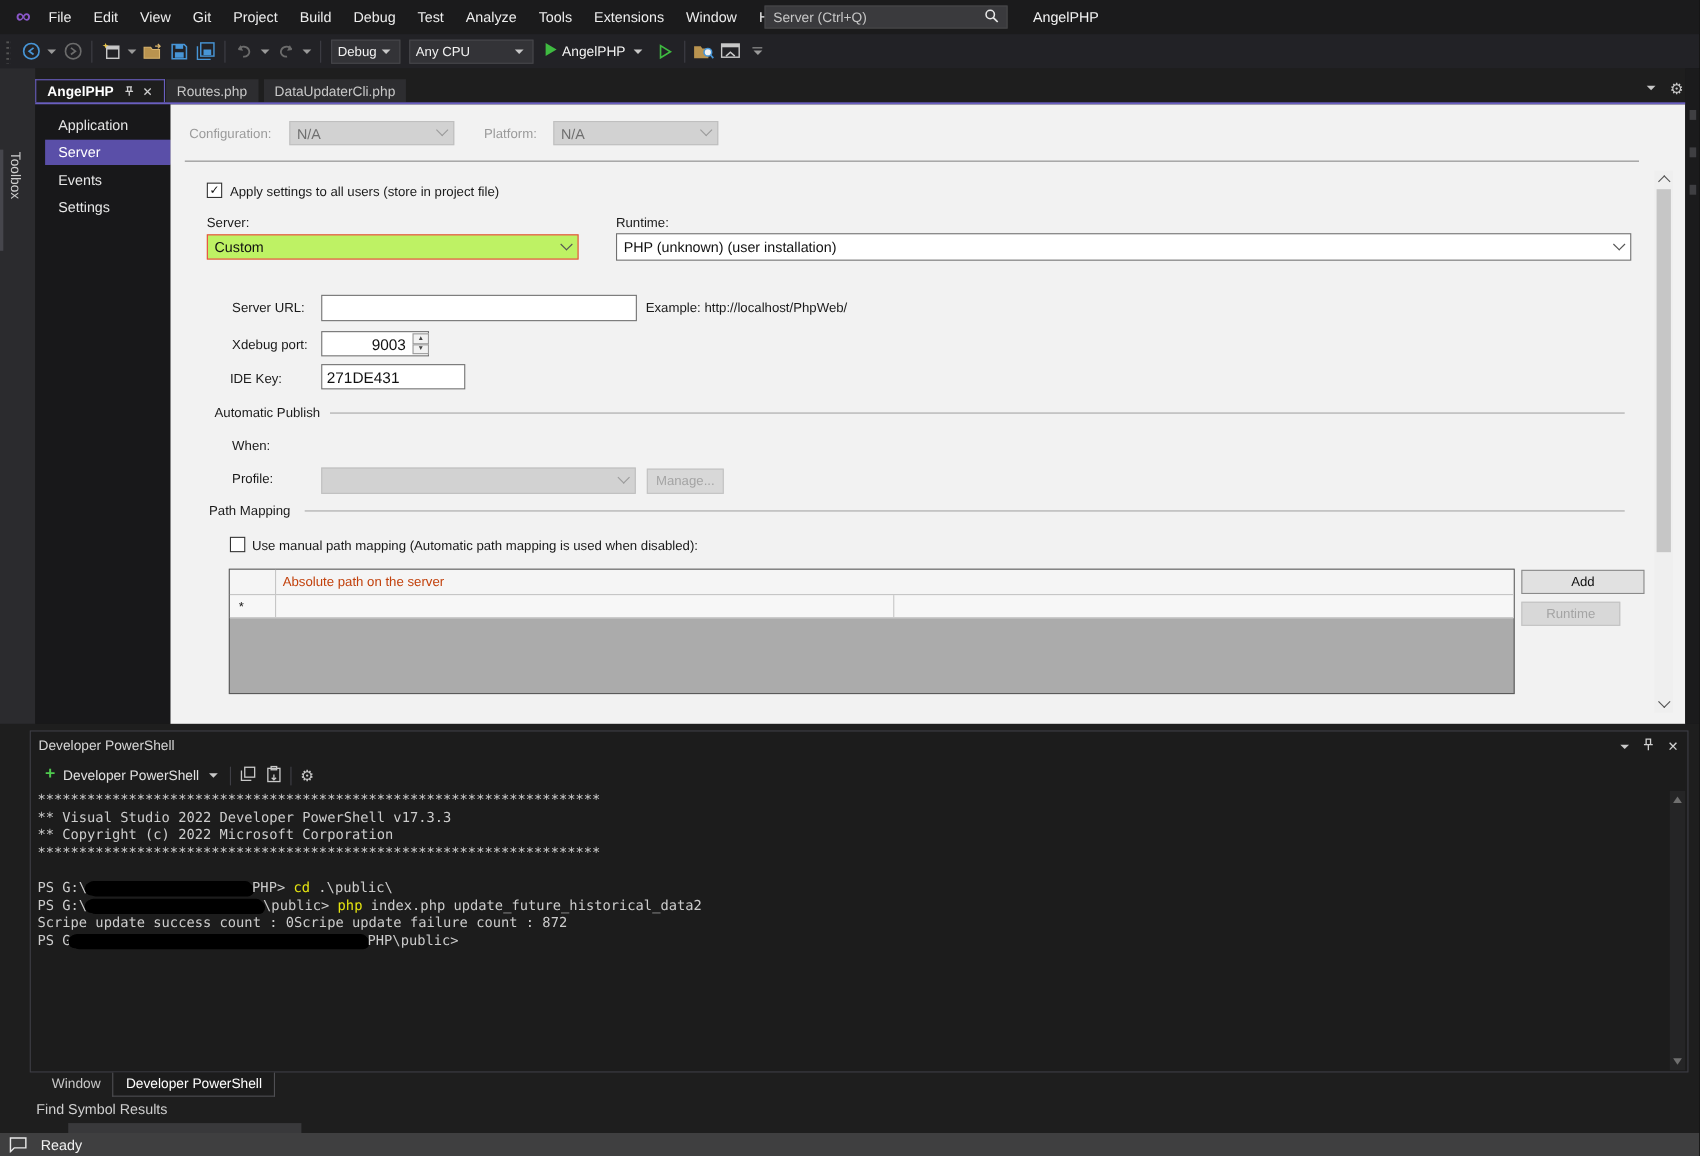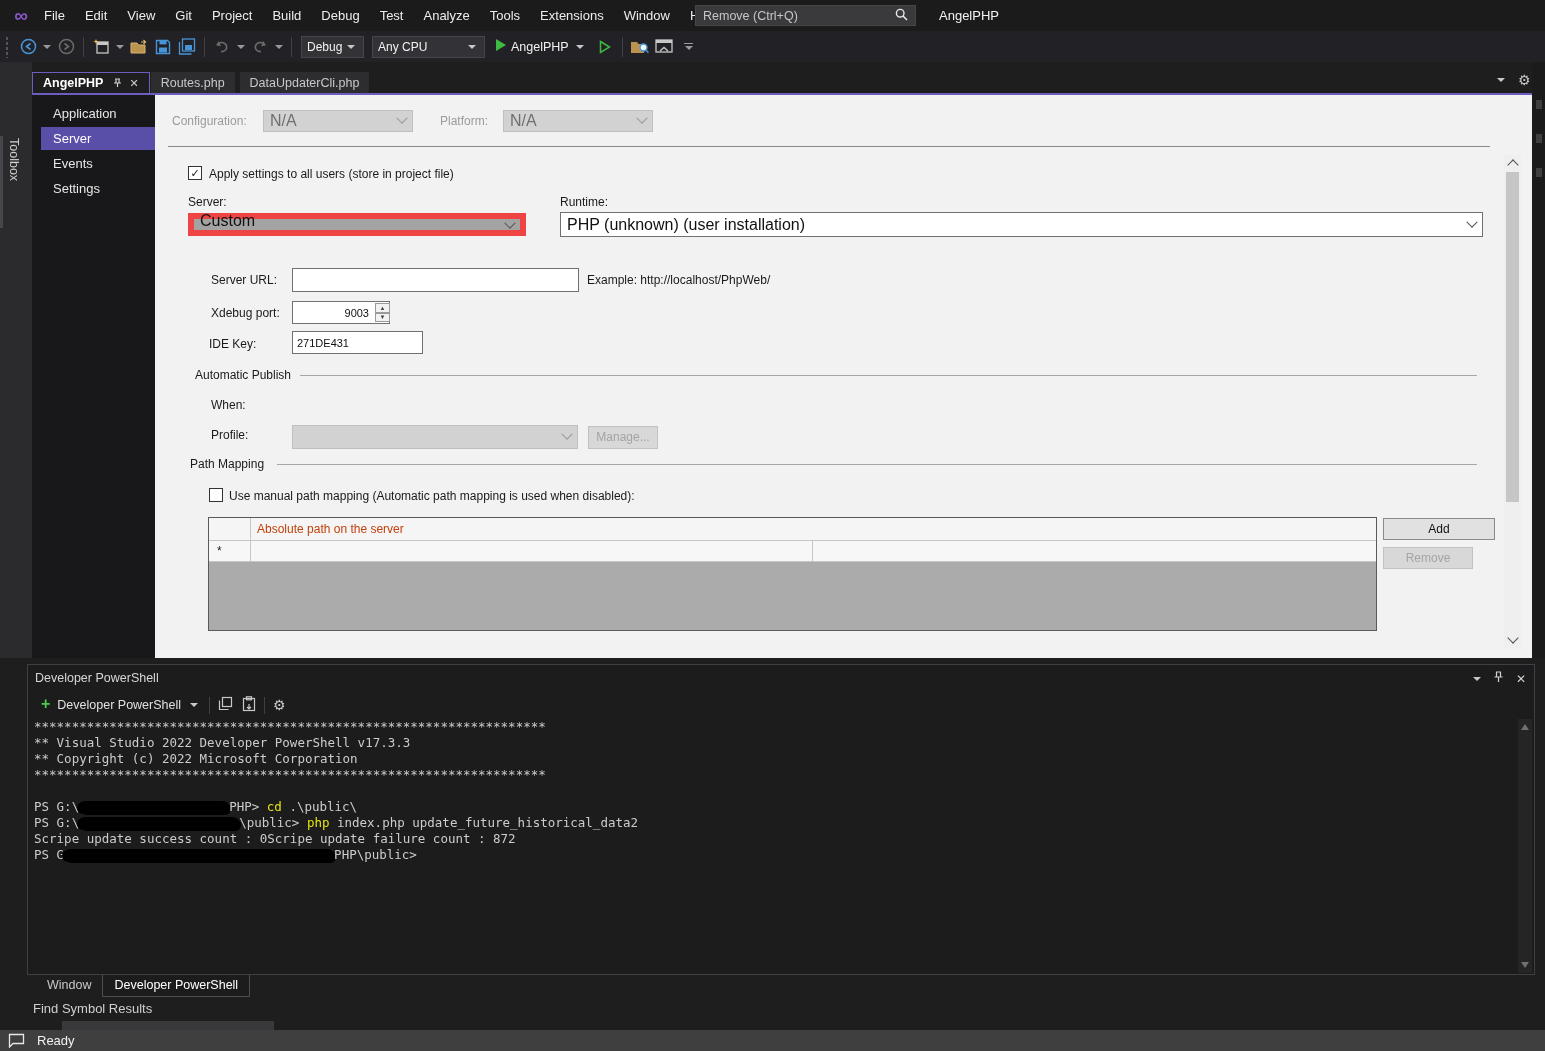--- a/index.html
+++ b/index.html
@@ -53,33 +53,33 @@
             color:#e6e6e6;font-size:13px;box-sizing:border-box;}
   .nav-item:first-child{margin-top:7px;}
   .nav-item.selected{background:var(--navsel);color:#fff;}
   .nav-item.selected::after{content:"";position:absolute;right:-11px;top:0;width:0;height:0;
         border-top:11.5px solid transparent;border-bottom:11.5px solid transparent;border-left:11px solid var(--navsel);}
   .settings{position:absolute;left:155px;top:95px;width:1377px;height:563px;background:#f2f2f2;color:#1a1a1a;}
 
   .slabel{position:absolute;font-size:12px;color:#1a1a1a;white-space:nowrap;}
   .slabel.dis{color:#9b9b9b;}
   .combo{position:absolute;box-sizing:border-box;display:flex;align-items:center;justify-content:space-between;
-         padding:0 6px;font-size:16px;gap:36px;}
+         padding:0 6px;font-size:13px;gap:36px;}
   .combo .chev{width:7px;height:7px;border-right:1.4px solid #555;border-bottom:1.4px solid #555;
                transform:rotate(45deg) translate(-2px,-2px);}
   .combo.gray{background:#d2d2d2;border:1px solid #bfbfbf;color:#6f6f6f;}
   .combo.gray .chev{border-color:#9a9a9a;}
-  .combo.steel{background:#a3a3a3;border:6px solid #ef4444;color:#111;align-items:flex-end;}
+  .combo.steel{background:#bef264;border:1px solid #ef4444;color:#111;}
   .combo.white{background:#fff;border:1px solid #707070;color:#111;}
   .sepline{position:absolute;height:1px;background:#8a8a8a;}
   .groupline{position:absolute;height:1px;background:#a6a6a6;}
   .cbx{position:absolute;width:14px;height:14px;background:#fff;border:1px solid #333;box-sizing:border-box;
        font-size:11px;line-height:12px;text-align:center;color:#111;}
   .tinput{position:absolute;box-sizing:border-box;border:1px solid #707070;background:#fff;color:#111;
-          font-family:"Liberation Sans",sans-serif;font-size:11px;padding:0 4px;}
+          font-family:"Liberation Sans",sans-serif;font-size:14px;padding:0 4px;}
   .spinner{position:absolute;width:15px;display:flex;flex-direction:column;}
   .spin-btn{flex:1;background:#f2f2f2;border:1px solid #9a9a9a;display:flex;align-items:center;justify-content:center;
             font-size:6px;color:#444;box-sizing:border-box;}
   .btn{position:absolute;box-sizing:border-box;text-align:center;font-size:12px;}
   .btn.on{background:#e1e1e1;border:1px solid #8a8a8a;color:#111;}
   .btn.off{background:#d8d8d8;border:1px solid #c2c2c2;color:#a4a4a4;}
 
   
   .map-table{position:absolute;left:208px;top:517px;width:1169px;height:114px;border:1px solid #5a5a5a;
              box-sizing:border-box;background:#ababab;}
@@ -149,21 +149,21 @@
         <span class="menu-item">Build</span>
         <span class="menu-item">Debug</span>
         <span class="menu-item">Test</span>
         <span class="menu-item">Analyze</span>
         <span class="menu-item">Tools</span>
         <span class="menu-item">Extensions</span>
         <span class="menu-item">Window</span>
         <span class="menu-item">Help</span>
       </nav>
     <div class="searchbox">
-      <span class="search-text">Remove (Ctrl+Q)</span>
+      <span class="search-text">Server (Ctrl+Q)</span>
       <span>
         <svg width="13" height="13" viewBox="0 0 13 13">
             <circle cx="5.2" cy="5.2" r="3.8" fill="none" stroke="#e8e8e8" stroke-width="1.4"></circle>
             <line x1="8" y1="8" x2="12" y2="12" stroke="#e8e8e8" stroke-width="1.6"></line>
           </svg>
       </span>
     </div>
     <span class="win-title">AngelPHP</span>
   </header>
 
@@ -371,21 +371,21 @@
       <div class="mc0"></div>
       <div class="mc2">Absolute path on the server</div>
     </div>
     <div class="map-row">
       <div class="mc0">*</div>
       <div class="mc1"></div>
       <div class="mc2"></div>
     </div>
   </div>
   <div class="btn on abs" style="left:1383px;top:518px;width:112px;height:22px;line-height:20px">Add</div>
-  <div class="btn off abs" style="left:1383px;top:547px;width:90px;height:22px;line-height:20px">Remove</div>
+  <div class="btn off abs" style="left:1383px;top:547px;width:90px;height:22px;line-height:20px">Runtime</div>
 
   <div class="doc-sb">
     <span class="sb-chev up"></span>
     <div class="thumb"></div>
     <span class="sb-chev down"></span>
   </div>
 
   <div class="edge-strip">
     <div class="edge-mark" style="top:38px"></div>
     <div class="edge-mark" style="top:72px"></div>

